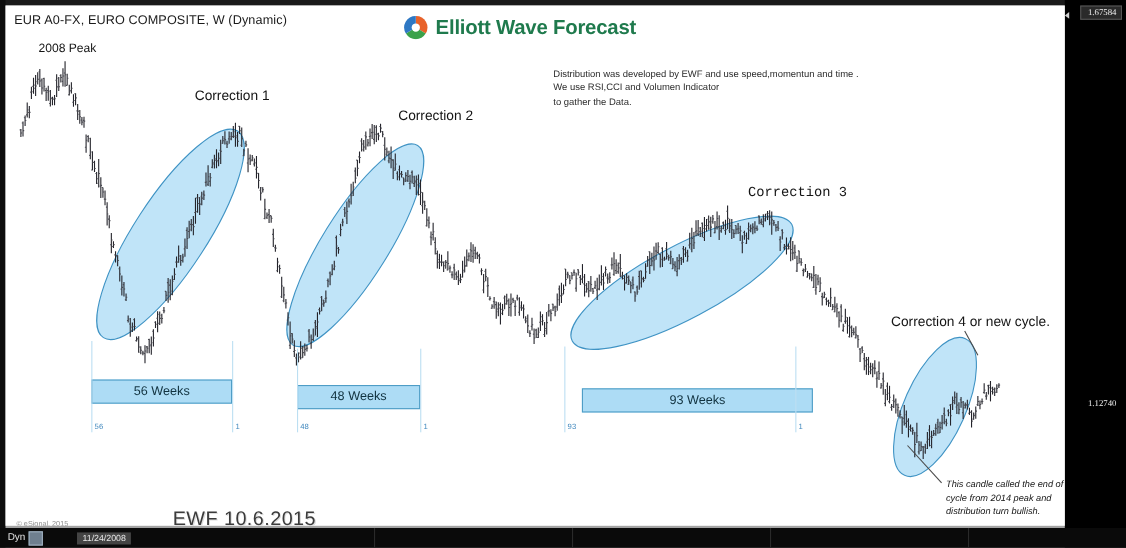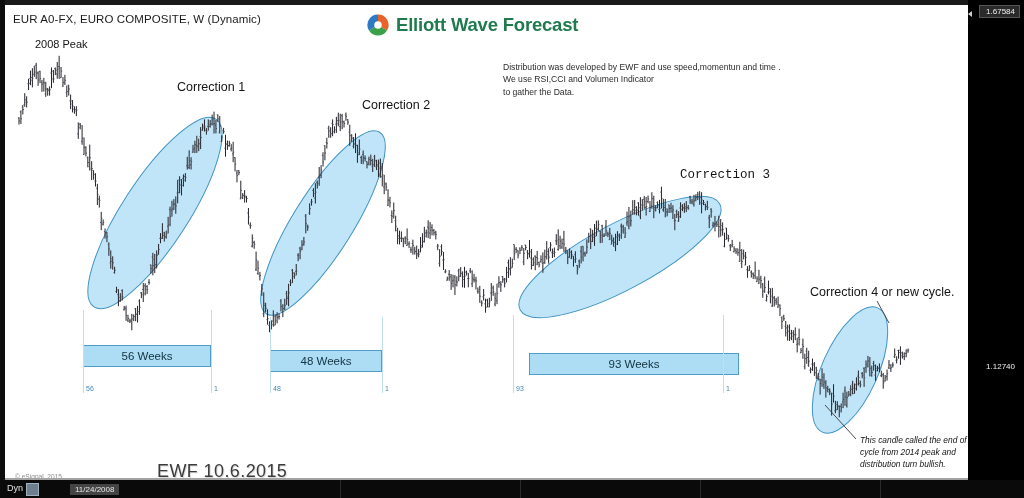--- a/index.html
+++ b/index.html
@@ -91,20 +91,21 @@
     position:absolute;font-size:7px;color:#3f87bd;white-space:nowrap;
   }
 
   
   .price-tag{
     position:absolute;right:4px;
     background:#2a2a2a;border:1px solid #555;
     color:#f0f0f0;font-size:8px;
     padding:1px 4px 1px 6px;
     white-space:nowrap;
+    font-family:Liberation Serif, serif;
   }
   .price-tag.top{top:5px;}
   .price-tag.low{top:360px;background:#000;border-color:#000;}
   .tag-arrow{
     position:absolute;right:52px;width:0;height:0;
     border-top:3px solid transparent;border-bottom:3px solid transparent;
     border-right:4px solid #cfcfcf;
   }
 
   

